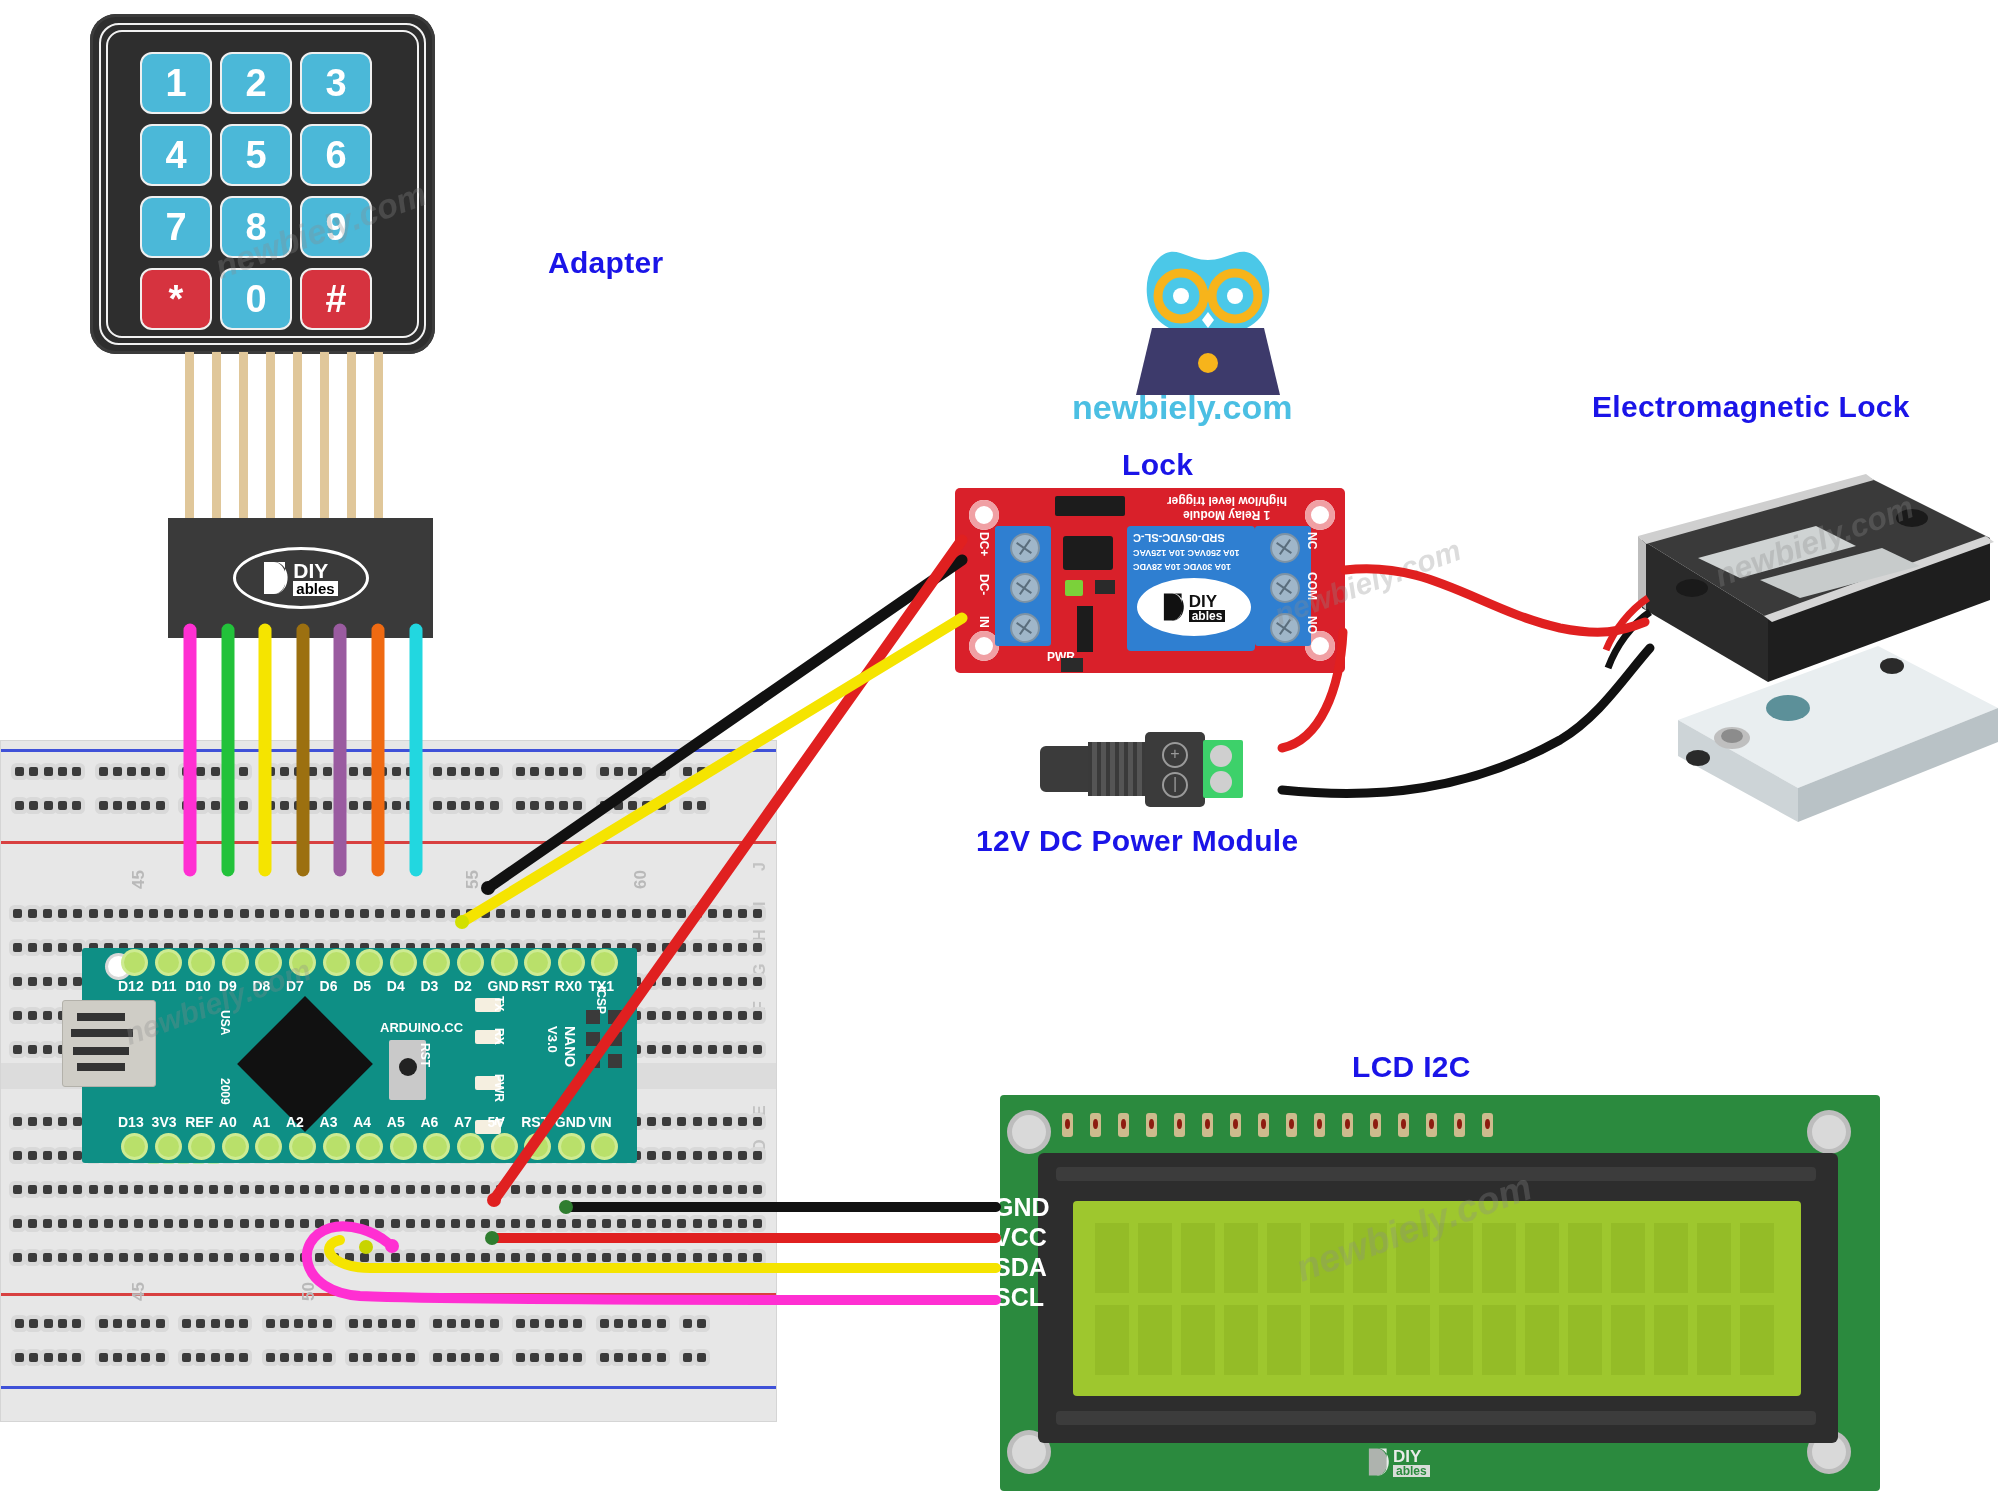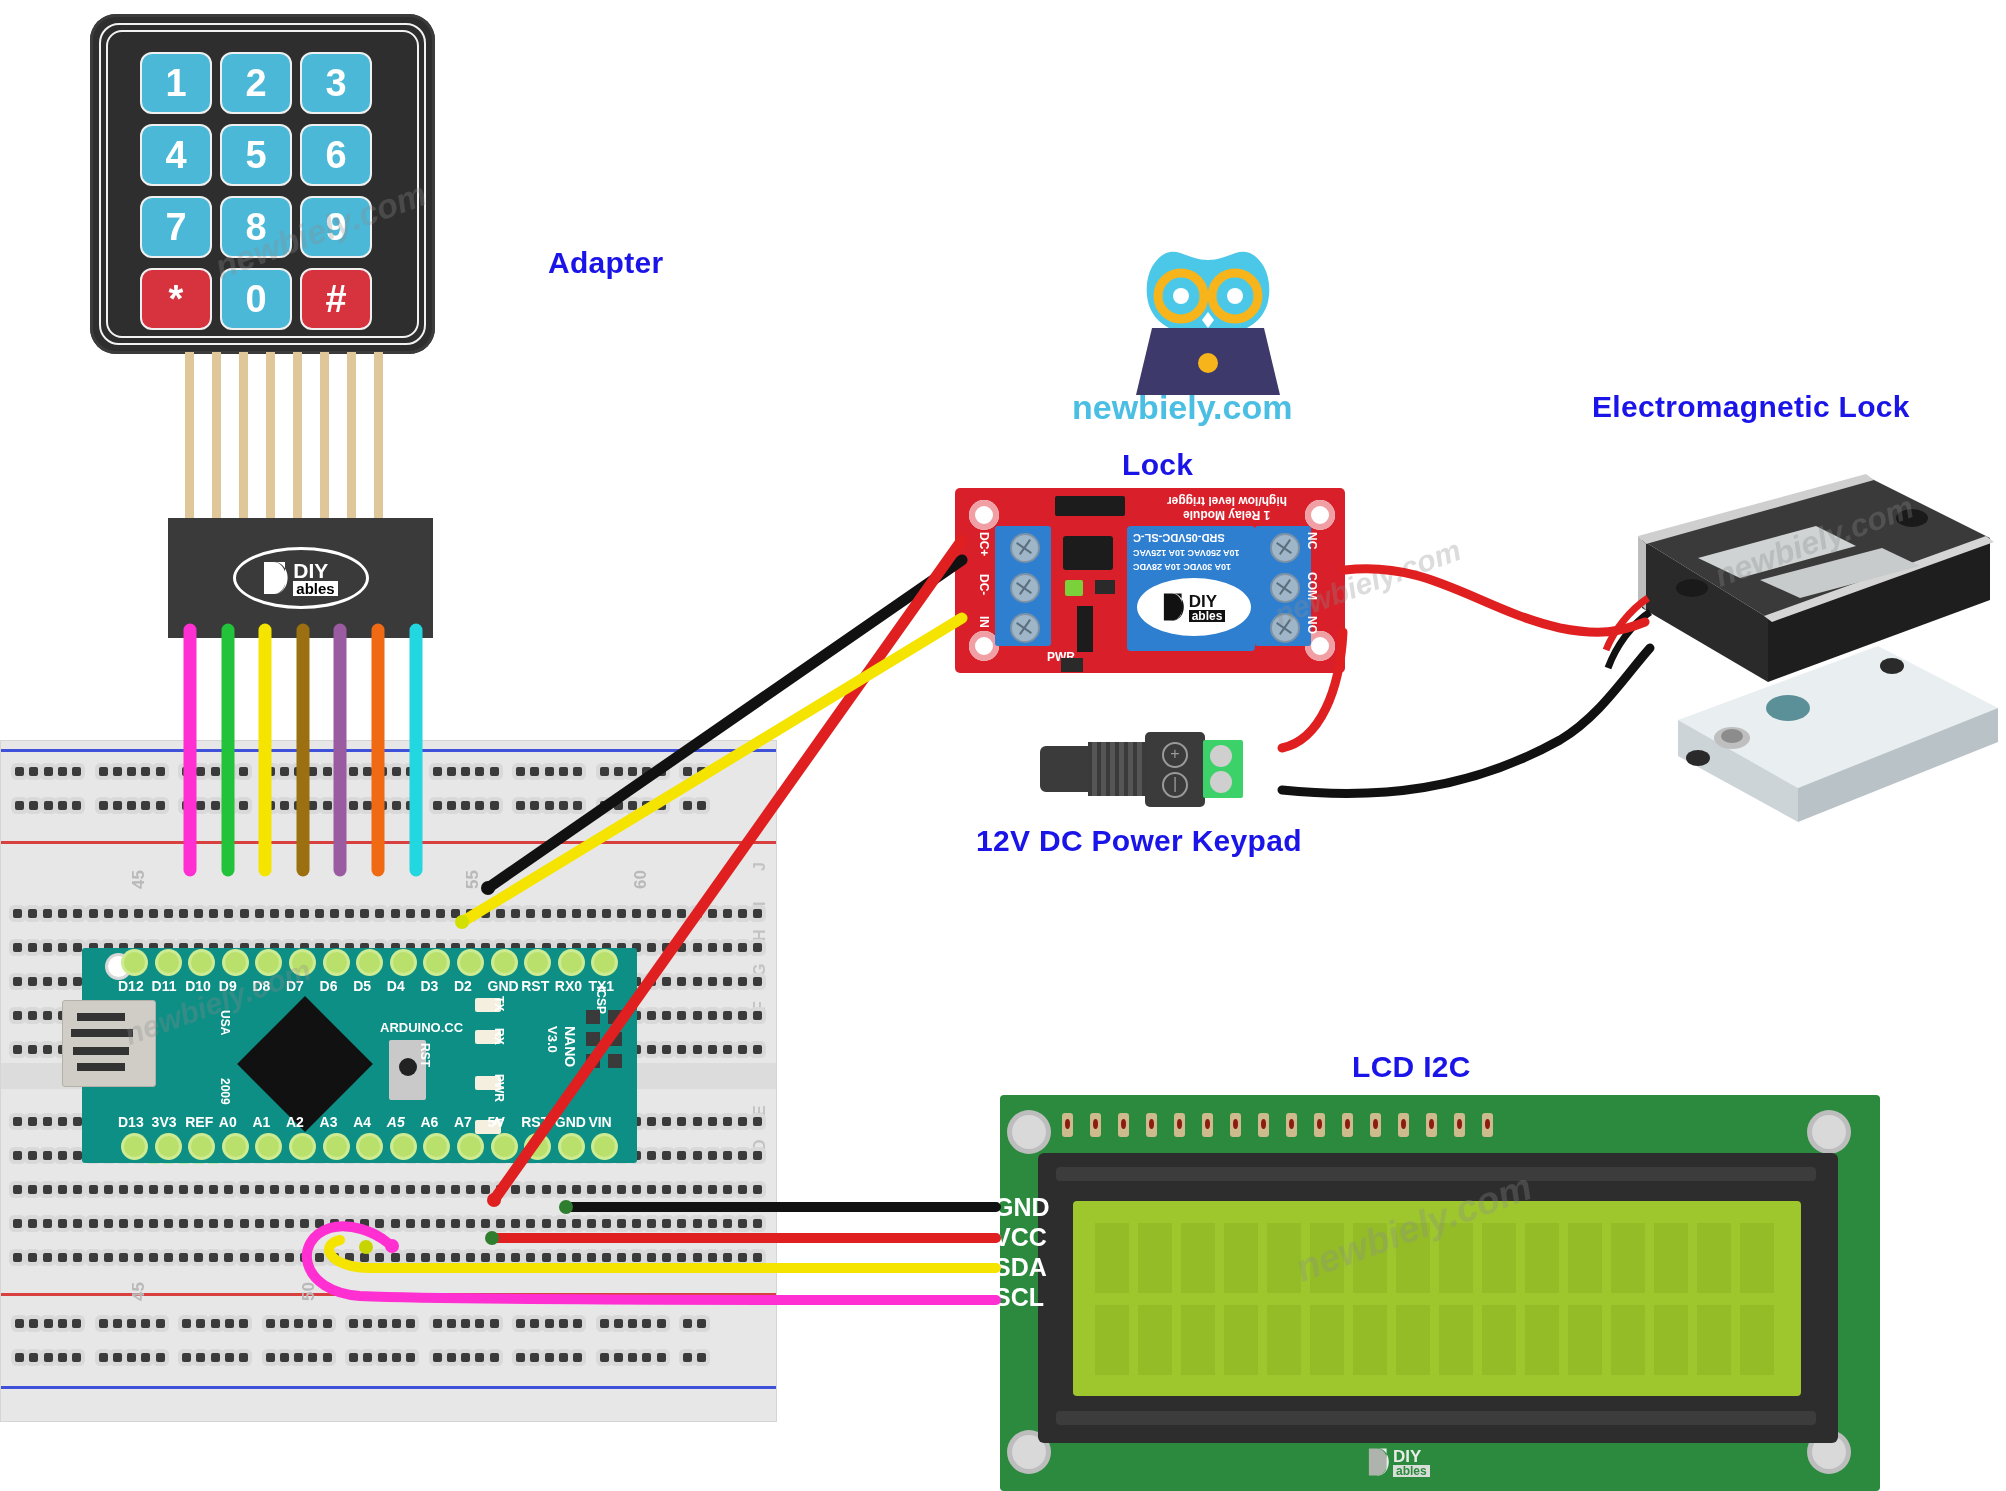--- a/index.html
+++ b/index.html
@@ -923,21 +923,21 @@
     <div class="pinlbl" style="left: 136.8px; top: 166px;">A0</div>
     <div class="pinpad" style="left: 176.4px; top: 188px;"></div>
     <div class="pinlbl" style="left: 170.4px; top: 166px;">A1</div>
     <div class="pinpad" style="left: 210px; top: 188px;"></div>
     <div class="pinlbl" style="left: 204px; top: 166px;">A2</div>
     <div class="pinpad" style="left: 243.6px; top: 188px;"></div>
     <div class="pinlbl" style="left: 237.6px; top: 166px;">A3</div>
     <div class="pinpad" style="left: 277.2px; top: 188px;"></div>
     <div class="pinlbl" style="left: 271.2px; top: 166px;">A4</div>
     <div class="pinpad" style="left: 310.8px; top: 188px;"></div>
-    <div class="pinlbl" style="left: 304.8px; top: 166px; font-style: italic;">A5</div>
+    <div class="pinlbl" style="left: 304.8px; top: 166px;">A5</div>
     <div class="pinpad" style="left: 344.4px; top: 188px;"></div>
     <div class="pinlbl" style="left: 338.4px; top: 166px;">A6</div>
     <div class="pinpad" style="left: 378px; top: 188px;"></div>
     <div class="pinlbl" style="left: 372px; top: 166px;">A7</div>
     <div class="pinpad" style="left: 411.6px; top: 188px;"></div>
     <div class="pinlbl" style="left: 405.6px; top: 166px;">5V</div>
     <div class="pinpad" style="left: 445.2px; top: 188px;"></div>
     <div class="pinlbl" style="left: 439.2px; top: 166px;">RST</div>
     <div class="pinpad" style="left: 478.8px; top: 188px;"></div>
     <div class="pinlbl" style="left: 472.8px; top: 166px;">GND</div>
@@ -1030,21 +1030,21 @@
        background-image:repeating-linear-gradient(90deg,#3a3a3a 0 4px,#555 4px 9px);"></div>
   <div class="abs" style="left:105px;top:10px;width:60px;height:75px;background:#3b3b3b;border-radius:5px;"></div>
   <div class="abs" style="left:122px;top:20px;width:22px;height:22px;border:2px solid #9a9a9a;border-radius:50%;
        color:#9a9a9a;font-size:16px;text-align:center;line-height:20px;">+</div>
   <div class="abs" style="left:122px;top:50px;width:22px;height:22px;border:2px solid #9a9a9a;border-radius:50%;
        color:#9a9a9a;font-size:16px;text-align:center;line-height:20px;">|</div>
   <div class="abs" style="left:163px;top:18px;width:40px;height:58px;background:#3dd16a;border-radius:2px;"></div>
   <div class="abs" style="left:170px;top:23px;width:22px;height:22px;border-radius:50%;background:#cfcfcf;"></div>
   <div class="abs" style="left:170px;top:49px;width:22px;height:22px;border-radius:50%;background:#cfcfcf;"></div>
 </div>
-<div class="label abs" style="left:976px;top:824px;font-size:30px;">12V DC Power Keypad</div>
+<div class="label abs" style="left:976px;top:824px;font-size:30px;">12V DC Power Module</div>
 
 <svg class="abs" style="left:1620px;top:440px;" width="390" height="400">
 
   <polygon points="22,100 250,38 370,98 148,178" fill="#3a3a3a"></polygon>
   <polygon points="22,100 148,178 148,242 22,168" fill="#2a2a2a"></polygon>
   <polygon points="148,178 370,98 370,160 148,242" fill="#1e1e1e"></polygon>
   <polygon points="18,96 246,34 254,40 26,104" fill="#cfcfcf"></polygon>
   <polygon points="18,96 26,104 26,170 18,162" fill="#bdbdbd"></polygon>
   <polygon points="144,176 366,96 374,102 152,182" fill="#d5d5d5"></polygon>
 

